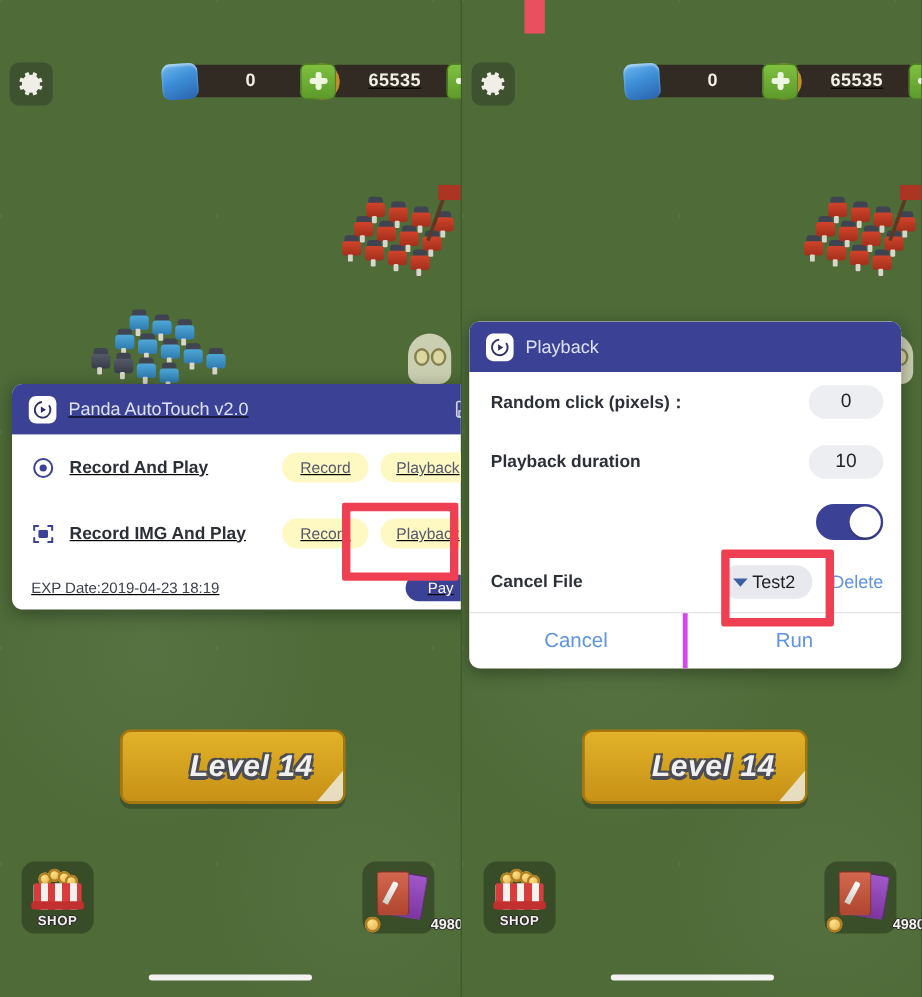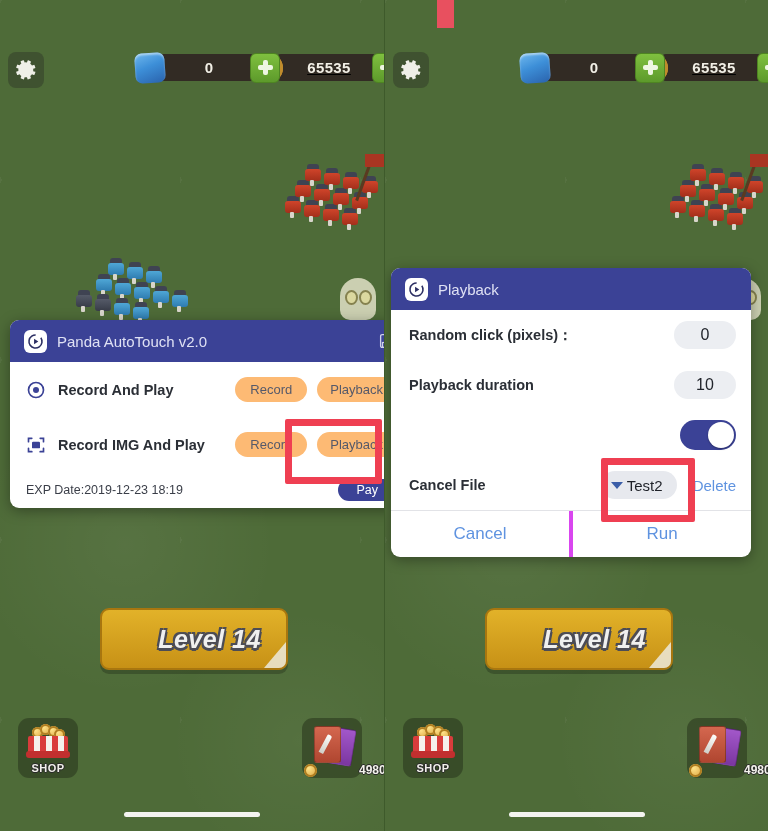--- a/index.html
+++ b/index.html
@@ -373,21 +373,21 @@
   }
   .row-icon svg { width: 20px; height: 20px; }
   .row-label {
     font-size: 14.5px;
     font-weight: bold;
     color: #2b2f36;
   }
   .pill {
     font-size: 13px;
     color: #55596a;
-    background: #fdba74;
+    background: #fef9c3;
     border-radius: 13px;
     padding: 5px 13px;
     min-width: 46px;
     text-align: center;
   }
 
   .exp-row {
     display: flex;
     align-items: center;
     padding: 0 15px 0 16px;
@@ -642,21 +642,21 @@
         <div class="plus"></div>
       </div>
 
       <div class="counter gold">
         <div class="orb coin"></div>
         <div class="track">65535</div>
         <div class="plus"></div>
       </div>
     </div>
 
-    <div class="dialog" style="left:10px; top:320px; width:401px;">
+    <div class="dialog" style="left:10px; top:320px; width:401px;text-decoration:underline;">
       <div class="dlg-header">
         <div class="app-badge">
           <svg viewBox="0 0 24 24">
             <circle cx="12" cy="12" r="9.2" fill="none" stroke="#2c2f63" stroke-width="2.2" stroke-dasharray="48 10" transform="rotate(-35 12 12)"></circle>
             <path d="M10 8.2l6 3.8-6 3.8z" fill="#2c2f63"></path>
           </svg>
         </div>
         <div class="dlg-title bold">Panda AutoTouch v2.0</div>
         <div class="save-icon">
           <svg viewBox="0 0 24 24">
@@ -685,21 +685,21 @@
             <path d="M3 8V4h4M21 8V4h-4M3 16v4h4M21 16v4h-4" fill="none" stroke="#3b4296" stroke-width="2" stroke-linecap="round"></path>
             <rect x="7.2" y="8" width="9.6" height="8" rx="1.4" fill="#3b4296"></rect>
           </svg>
         </div>
         <div class="row-label">Record IMG And Play</div>
         <div class="pill" style="margin-left:auto;">Record</div>
         <div class="pill" style="margin-left:10px;">Playback</div>
       </div>
 
       <div class="exp-row">
-        <div class="exp-text">EXP Date:2019-12-23 18:19</div>
+        <div class="exp-text">EXP Date:2019-04-23 18:19</div>
         <div class="pay-btn">Pay</div>
       </div>
     </div>
 
     <div class="level-banner" style="left:100px; top:608px;">
       <div class="lvl-text">Level 14</div>
     </div>
 
     <div class="tile" style="left:18px; top:718px;">
       <div class="shop-icon">

